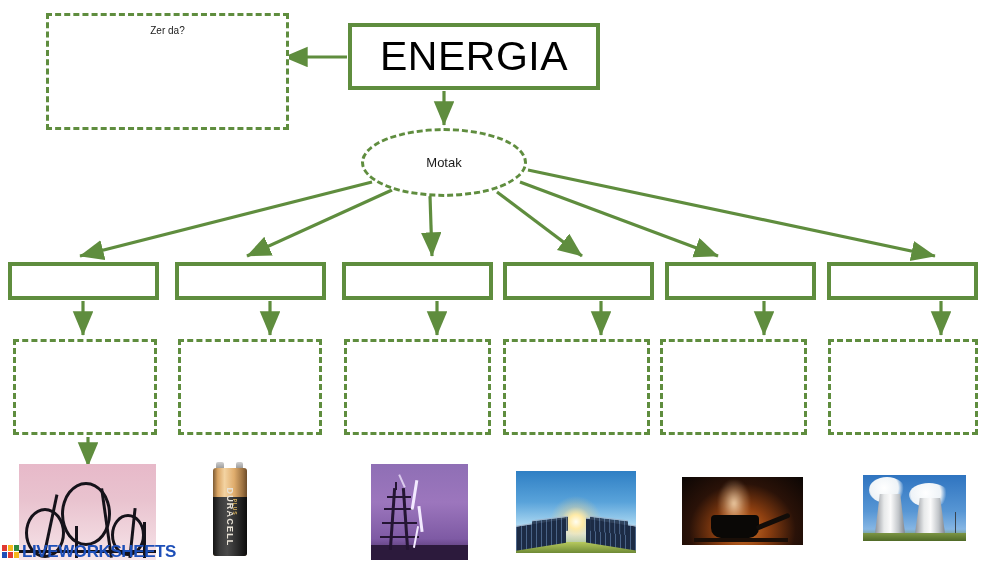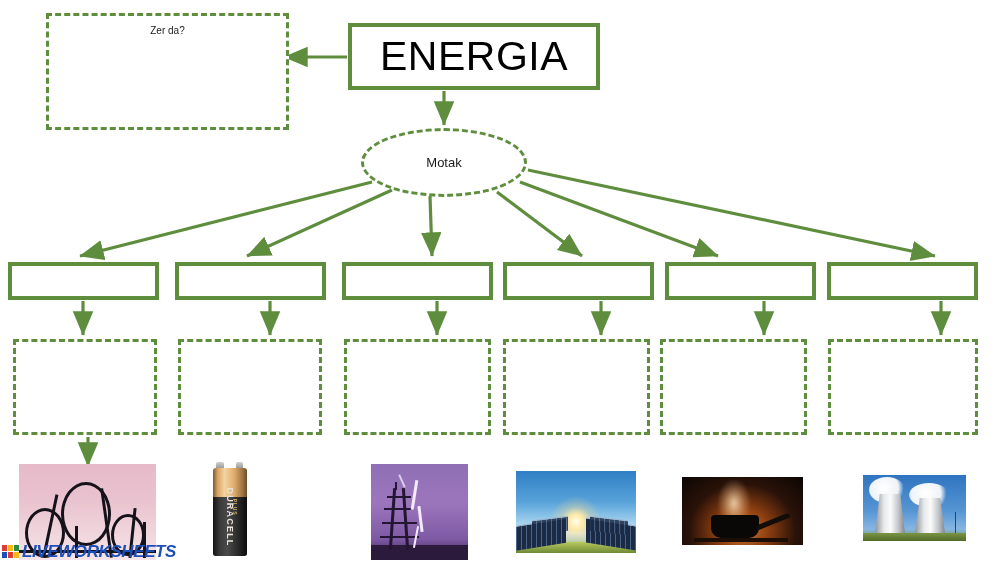--- a/index.html
+++ b/index.html
@@ -316,21 +316,20 @@
     display: block;
     width: 5px;
     height: 6px;
   }
   #watermark .wm-text {
     font-size: 17px;
     font-weight: bold;
     color: #1d4fb8;
     letter-spacing: -0.4px;
     line-height: 1;
-    font-style: italic;
   }
 </style>
 </head>
 <body>
 
 <div id="stage">
 
   <svg id="wires" viewBox="0 0 1000 562">
     <defs>
       <marker id="ah" markerWidth="9" markerHeight="9" refX="7.4" refY="3.2" orient="auto" markerUnits="strokeWidth">

